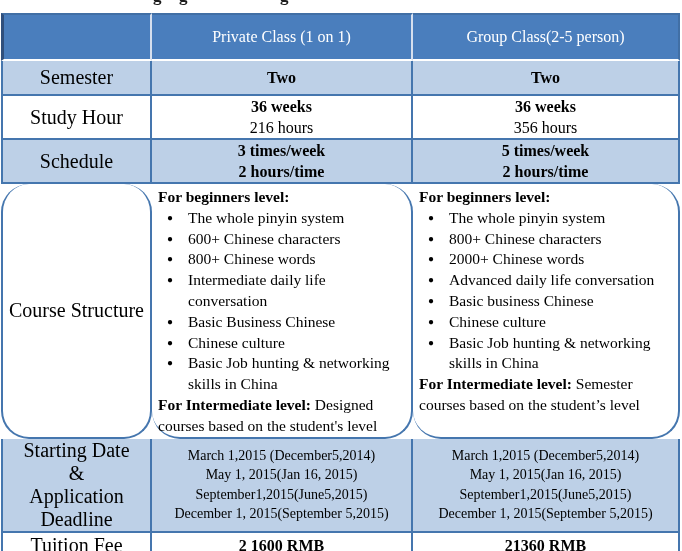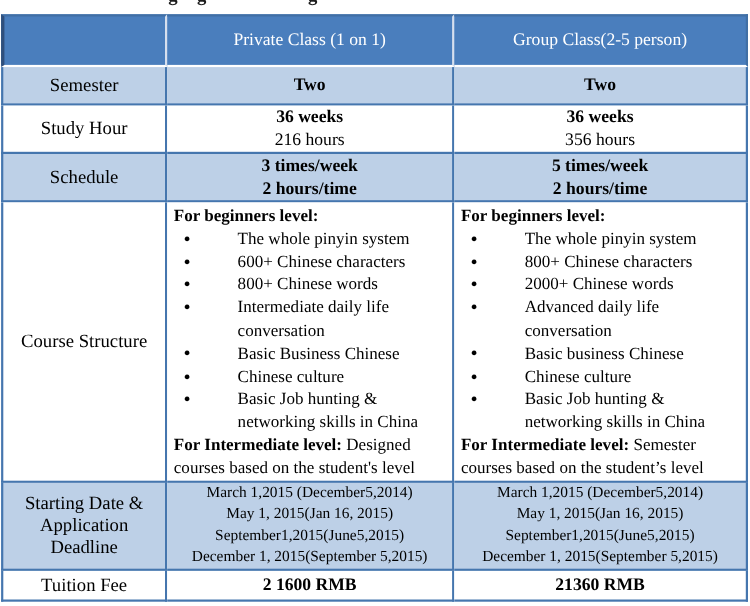--- a/index.html
+++ b/index.html
@@ -35,42 +35,42 @@
   td{
     border-right:2px solid #4576ae;border-bottom:2px solid #4576ae;
     font-size:16px;text-align:center;background:#ffffff;
   }
   td.first{border-left:2px solid #4576ae;}
   tr.blue td{background:#bdd0e7;}
 
   tr.r-sem td{height:35px;}
   tr.r-study td{height:44px;}
   tr.r-sched td{height:42px;}
-  tr.r-course td{height:250px;}
+  tr.r-course td{height:250px;border-radius:28px;}
   tr.r-dates td{height:80px;}
   tr.r-fee td{height:28px;}
 
   .b{font-weight:bold;}
   .line{line-height:21px;}
 
   
   td.course{
     text-align:left;vertical-align:top;
     padding:3px 4px 0 6px;font-size:15.5px;line-height:20.8px;
   }
   td.course ul{margin:0;padding:0;list-style:none;}
   td.course li{display:flex;align-items:flex-start;}
   .blt{
     flex:0 0 30px;font-size:10px;line-height:20.8px;
     padding-left:9px;box-sizing:border-box;
   }
-  .bullet-text{flex:1;margin-left:28px;}
+  .bullet-text{flex:1;}
 
   td.dates div{line-height:19.5px;font-size:14px;}
-  .lbl{font-size:17px;}
+  .lbl{font-size:20px;}
   .lbl-pad{padding:0 18px;}
 </style>
 </head>
 <body>
 
 <div class="clip-strip">
   <span class="g g1">g</span>
   <span class="g g2">g</span>
   <span class="g g3">g</span>
 </div>

